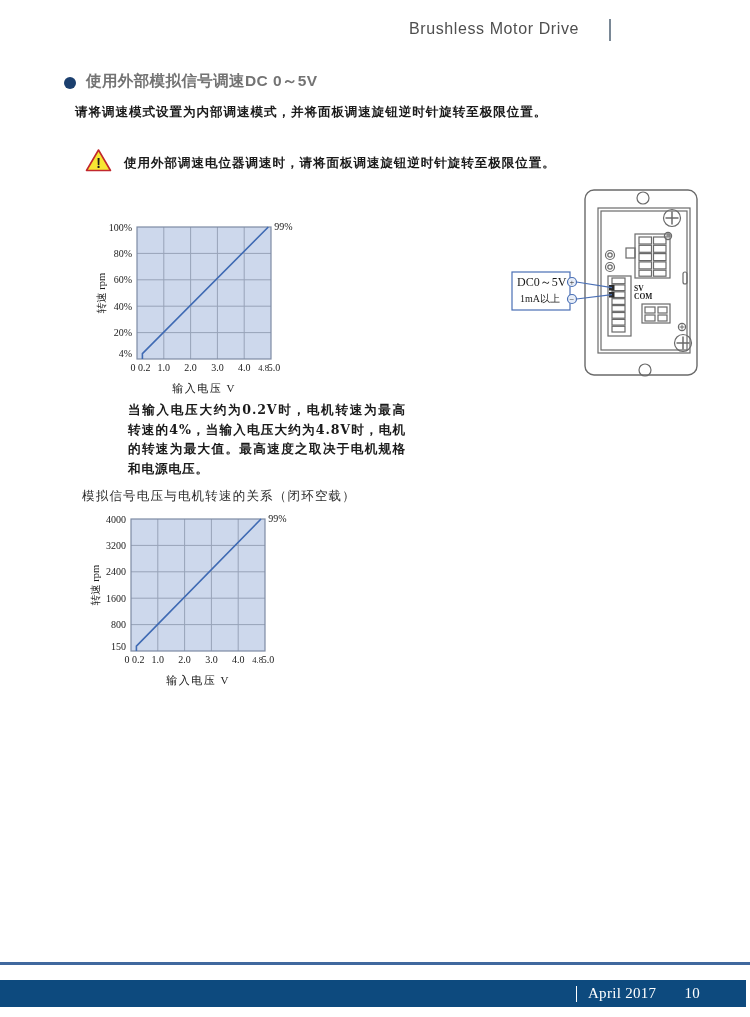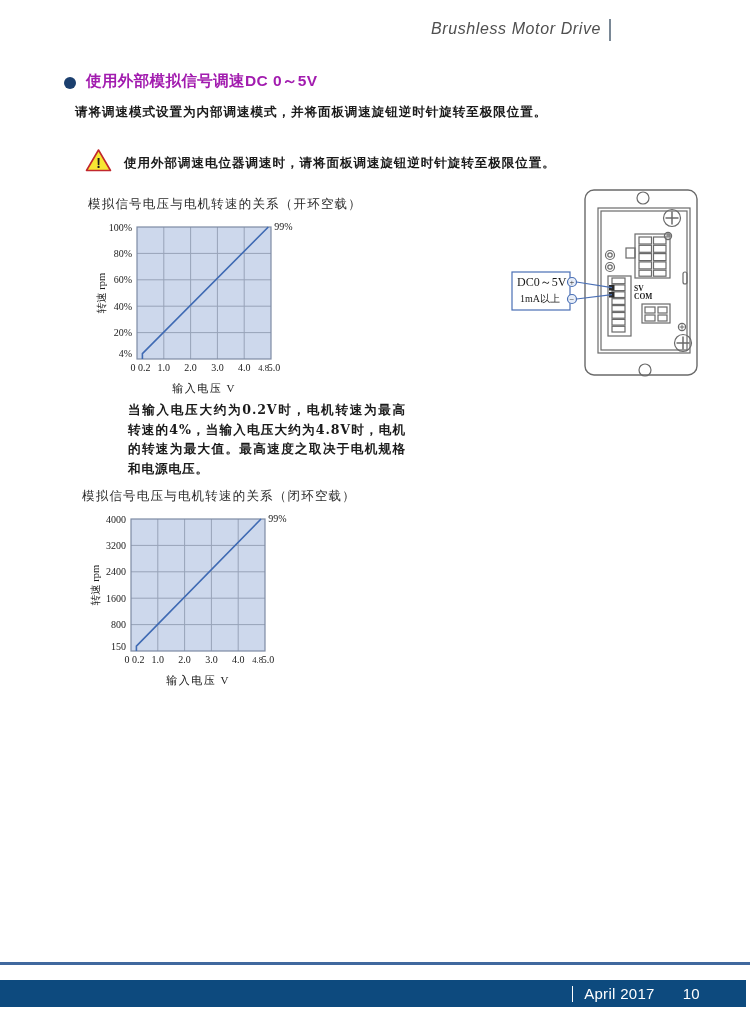--- a/index.html
+++ b/index.html
@@ -2,57 +2,56 @@
 <html style="--accent-navy: #1b3f6e; --footer-bar: #0d4a7e; --footer-rule: #40689e; --plot-bg: #cdd8ec; --plot-grid: #97a3b8; --plot-border: #7d8ba4; --plot-line: #3f6ab3; --diagram-blue: #4a6fb5; --warning-fill: #f7e733; --warning-border: #c1272d; --header-text: #4f4f4f; --text: #1a1a1a;"><head>
 <meta charset="utf-8">
 <style>
   html,body{margin:0;padding:0;background:#e8e8e8;}
   .page{position:relative;width:750px;height:1017px;background:#fff;overflow:hidden;
         font-family:"DejaVu Serif","Liberation Serif",serif;color:var(--text,#1a1a1a);}
   .abs{position:absolute;}
   .header-title{font-family:"Liberation Sans",sans-serif;font-size:16px;color:var(--header-text,#4f4f4f);letter-spacing:.6px;}
   .header-sep{width:0;height:22px;border-left:2px solid #7a8896;}
   .bullet{width:12px;height:12px;border-radius:50%;background:var(--accent-navy,#1b3f6e);}
-  .heading{font-family:"Liberation Sans",sans-serif;font-weight:bold;font-size:15.5px;color:#a21caf;letter-spacing:.4px;}
+  .heading{font-family:"Liberation Sans",sans-serif;font-weight:bold;font-size:15.5px;color:#737373;letter-spacing:.4px;}
   .body-text{font-size:12.6px;letter-spacing:.9px;line-height:19.5px;font-weight:bold;}
   .para{ text-align:justify;margin-left:40px;}
   .chart{position:absolute;width:245px;height:215px;}
   .chart-title{position:absolute;left:3px;top:0;font-size:12.5px;letter-spacing:1.2px;color:#2a2a2a;white-space:nowrap;}
   .chart svg{position:absolute;left:0;top:18px;}
   svg text{fill:#1a1a1a;font-family:"Liberation Serif","DejaVu Serif",serif;}
   .diag-line{stroke:#6a6a6a;fill:none;stroke-width:1.2px;}
   .diag-blue{stroke:var(--diagram-blue,#4a6fb5);fill:none;stroke-width:1.2px;}
   .footer-rule{left:0;top:962px;width:750px;height:3px;background:var(--footer-rule,#40689e);}
   .footer-bar{left:0;top:980px;width:746px;height:27px;background:var(--footer-bar,#0d4a7e);
               display:flex;align-items:center;justify-content:flex-end;padding-right:46px;box-sizing:border-box;}
   .footer-bar .sep{width:0;height:16px;border-left:1.5px solid #fff;margin-right:11px;}
-  .footer-text{font-family:Liberation Sans, sans-serif;font-size:15px;color:#fff;letter-spacing:.3px;}
+  .footer-text{font-family:Liberation Serif, serif;font-size:15px;color:#fff;letter-spacing:.3px;}
   .footer-page{margin-left:28px;}
 </style>
 </head>
 <body>
 
 <div class="page">
 
-  <div class="abs header-title" style="left:431px;top:20px;font-style:italic;">Brushless  Motor Drive</div>
+  <div class="abs header-title" style="left:409px;top:20px;">Brushless  Motor Drive</div>
   <div class="abs header-sep" style="left:609px;top:19px;"></div>
 
   <div class="abs bullet" style="left:64px;top:77px;"></div>
   <div class="abs heading" style="left:86px;top:71px;">使用外部模拟信号调速DC 0～5V</div>
 
   <div class="abs body-text" style="left:75px;top:102px;width:640px;">请将调速模式设置为内部调速模式，并将面板调速旋钮逆时针旋转至极限位置。</div>
 
   <svg class="abs" style="left:85px;top:148px;" width="27" height="25" viewBox="0 0 27 25">
     <path d="M13.5 2 L25.5 22.5 L1.5 22.5 Z" fill="var(--warning-fill,#f7e733)" stroke="var(--warning-border,#c1272d)" stroke-width="1.6" stroke-linejoin="round"></path>
     <text x="13.5" y="19.5" text-anchor="middle" font-size="14" font-weight="bold" fill="#111" style="font-family:'Liberation Sans',sans-serif;">!</text>
   </svg>
   <div class="abs body-text" style="left:124px;top:153px;width:580px;">使用外部调速电位器调速时，请将面板调速旋钮逆时针旋转至极限位置。</div>
 
   <div class="chart" style="left:85px;top:196px;">
-    <div class="chart-title">模拟信号电压与电机转速的关系（开环空载）</div>
     <svg width="235" height="186">
         <rect x="52" y="13" width="134" height="132" fill="#cdd8ec" stroke="none"></rect>
         <line x1="78.8" y1="13" x2="78.8" y2="145" stroke="#97a3b8" stroke-width="1"></line>
         <line x1="105.6" y1="13" x2="105.6" y2="145" stroke="#97a3b8" stroke-width="1"></line>
         <line x1="132.39999999999998" y1="13" x2="132.39999999999998" y2="145" stroke="#97a3b8" stroke-width="1"></line>
         <line x1="159.2" y1="13" x2="159.2" y2="145" stroke="#97a3b8" stroke-width="1"></line>
         <line x1="52" y1="118.6" x2="186" y2="118.6" stroke="#97a3b8" stroke-width="1"></line>
         <line x1="52" y1="92.19999999999999" x2="186" y2="92.19999999999999" stroke="#97a3b8" stroke-width="1"></line>
         <line x1="52" y1="65.8" x2="186" y2="65.8" stroke="#97a3b8" stroke-width="1"></line>
         <line x1="52" y1="39.39999999999999" x2="186" y2="39.39999999999999" stroke="#97a3b8" stroke-width="1"></line>

